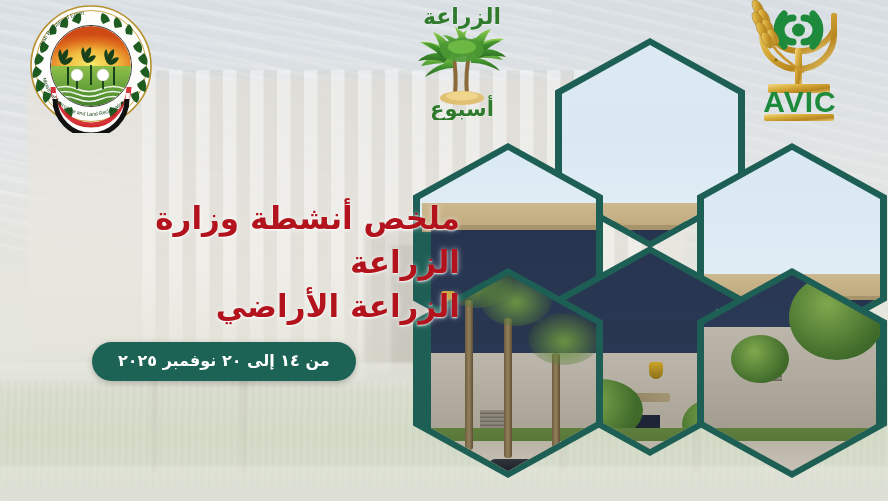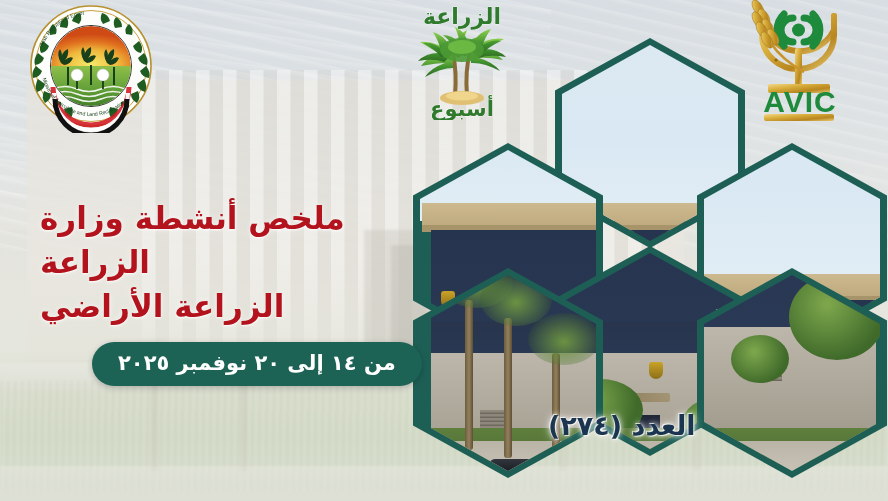--- a/index.html
+++ b/index.html
@@ -123,30 +123,30 @@
   .ph-car{position:absolute;height:15px;border-radius:6px 8px 4px 4px;
     background:linear-gradient(180deg,#32373f,#15181d);}
   .ph-vent{position:absolute;background:repeating-linear-gradient(180deg,#8e887c 0px,#8e887c 2px,#6e695f 3px,#6e695f 4px);}
 
   
   #ministry-logo{position:absolute;left:17px;top:3px;width:148px;height:130px;}
   #week-logo{position:absolute;left:392px;top:0px;width:140px;height:120px;}
   #avic-logo{position:absolute;left:730px;top:0px;width:140px;height:125px;}
 
   
-  #title-block{position:absolute;left:40px;top:196px;width:420px;text-align:left;
+  #title-block{position:absolute;left:40px;top:196px;width:420px;text-align:right;
     direction:rtl;}
   .title-line{color:#b3131c;font-weight:bold;font-size:31px;line-height:44px;
     letter-spacing:0px;
     text-shadow:0 1px 2px rgba(255,255,255,.85),0 0 6px rgba(255,255,255,.6);}
 
   #date-pill{position:absolute;left:92px;top:342px;
     background:#1d6355;color:#ffffff;
     padding:9px 26px 11px;border-radius:24px;
-    font-size:21px;font-weight:bold;direction:rtl;
+    font-size:16px;font-weight:bold;direction:rtl;
     box-shadow:0 2px 6px rgba(0,0,0,.22);}
 
   #issue-number{position:absolute;left:548px;top:410px;
     color:#1b3550;font-size:27px;font-weight:bold;direction:rtl;
     text-shadow:0 0 5px rgba(255,255,255,.95),0 0 10px rgba(255,255,255,.8),
                 1px 1px 0 rgba(255,255,255,.7),-1px -1px 0 rgba(255,255,255,.7);}
 </style>
 </head>
 <body>
 
@@ -466,15 +466,14 @@
     
   </div>
 
   <div id="title-block">
     <div class="title-line">ملخص أنشطة وزارة الزراعة</div>
     <div class="title-line">الزراعة الأراضي</div>
   </div>
 
   <div id="date-pill">من ١٤ إلى ٢٠ نوفمبر ٢٠٢٥</div>
 
-  <div id="issue-number">العدد (٢٧٤)</div>
 
 </div>
 
 </body></html>

